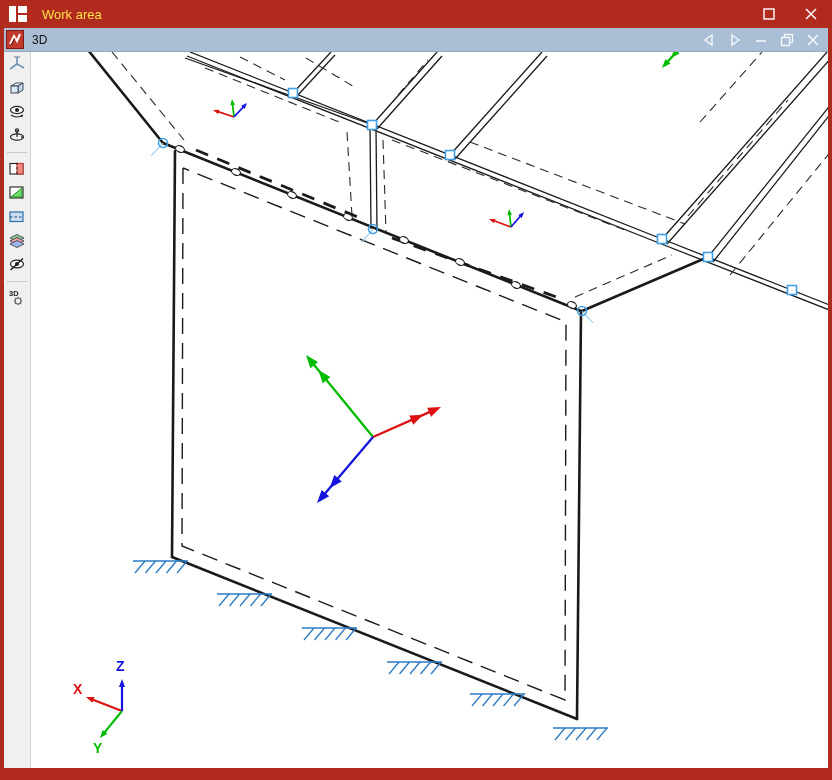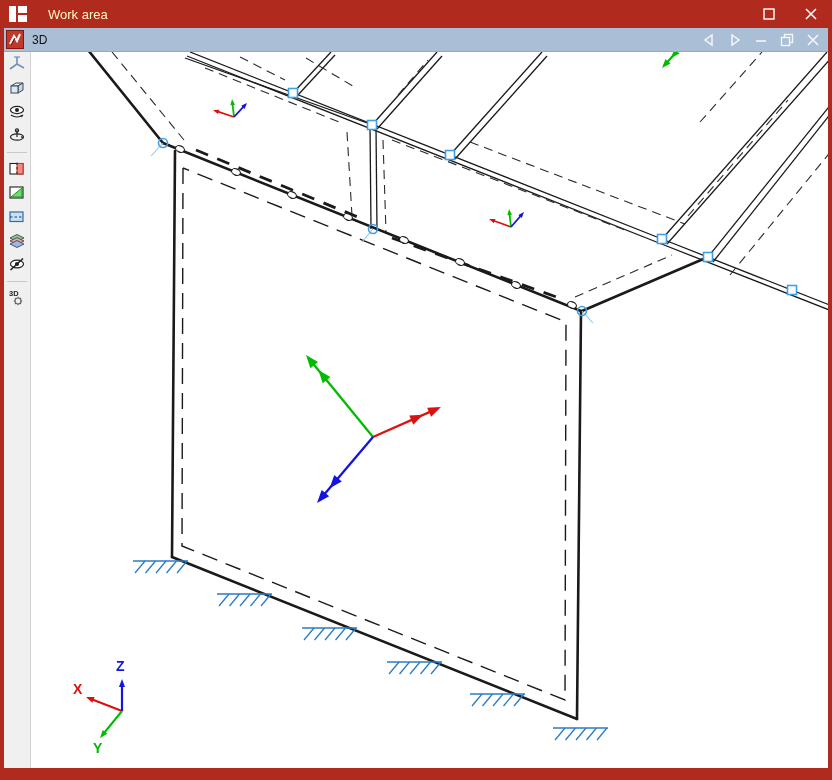--- a/index.html
+++ b/index.html
@@ -7,21 +7,21 @@
     width:832px;height:780px;position:relative;overflow:hidden;
     background:#B02A1E;
     font-family:"Liberation Sans", sans-serif;
     -webkit-font-smoothing:antialiased;
   }
   .titlebar{
     position:absolute;left:0;top:0;width:832px;height:28px;
     background:#B02A1E;display:flex;align-items:center;color:#fff;
   }
   .titlebar .app-icon{margin-left:8px;display:flex;align-items:center;}
-  .titlebar .title{margin-left:20px;font-size:13px;color:#fef9c3;}
+  .titlebar .title{margin-left:14px;font-size:13px;color:#fde047;}
   .win-controls{margin-left:auto;display:flex;align-items:center;height:28px;}
   .winbtn{width:42px;height:28px;background:transparent;border:none;display:flex;
           align-items:center;justify-content:center;cursor:pointer;padding:0;}
   .tabbar{
     position:absolute;left:4px;top:28px;width:824px;height:24px;
     background:#AABFD6;display:flex;align-items:center;
     border-bottom:1px solid #93A9C0;box-sizing:border-box;
   }
   .tabbar .doc-icon{margin-left:2px;display:flex;align-items:center;}
   .tabbar .view-title{margin-left:8px;font-size:12px;color:#101010;}

